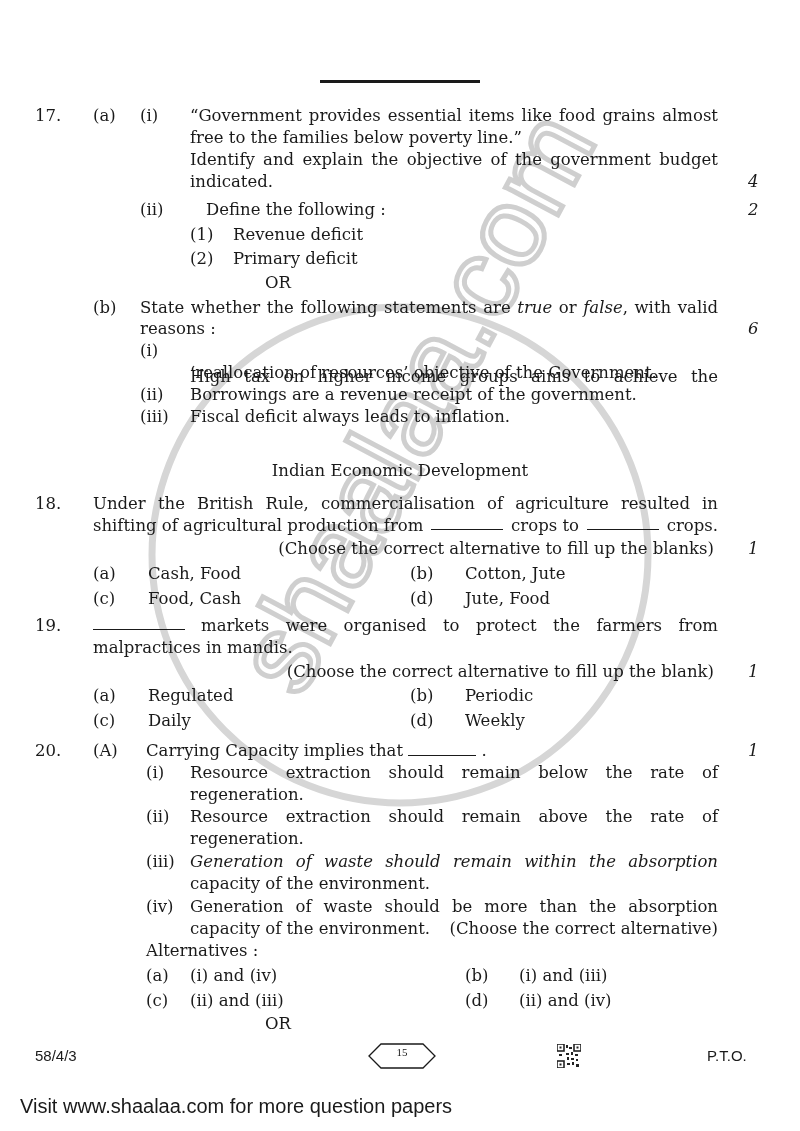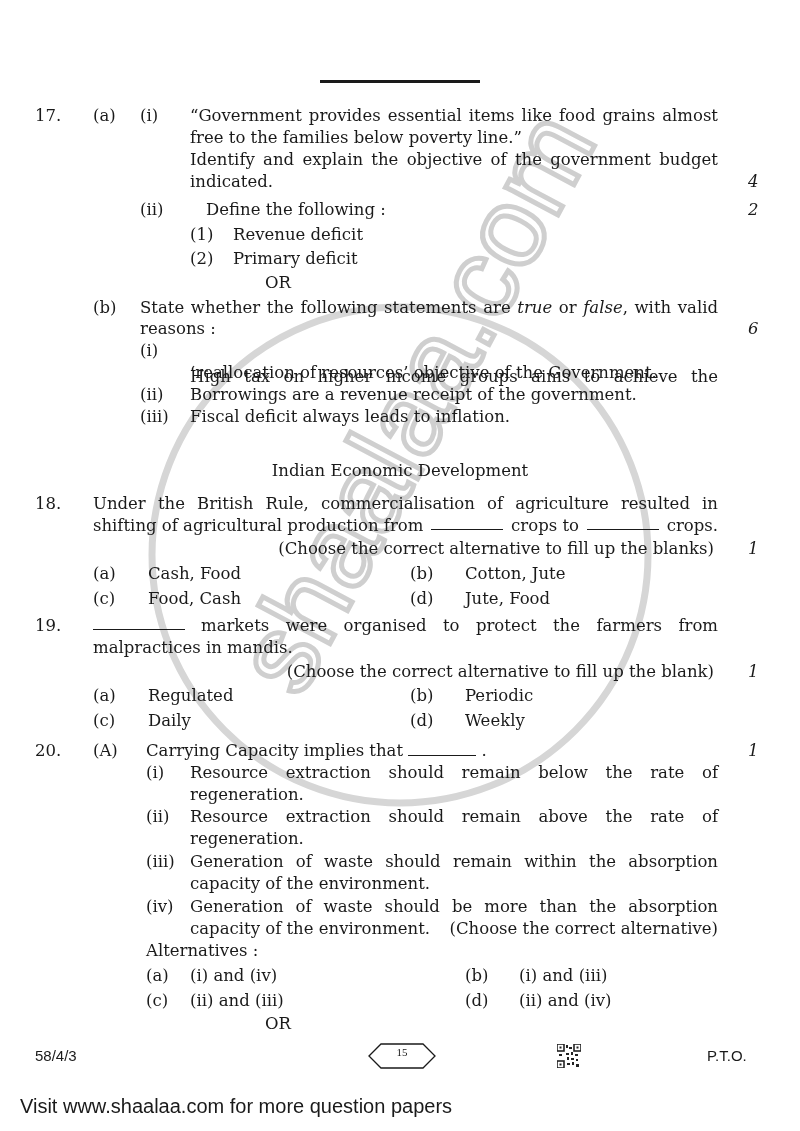--- a/index.html
+++ b/index.html
@@ -104,21 +104,21 @@
   </div>
   <div class="abs txt i" style="left:748px;top:740px;">1</div>
 
   <div class="abs txt" style="left:146px;top:762px;">(i)</div>
   <div class="abs txt just" style="left:190px;top:762px;width:528px;">Resource extraction should remain below the rate of</div>
   <div class="abs txt" style="left:190px;top:784px;">regeneration.</div>
   <div class="abs txt" style="left:146px;top:806px;">(ii)</div>
   <div class="abs txt just" style="left:190px;top:806px;width:528px;">Resource extraction should remain above the rate of</div>
   <div class="abs txt" style="left:190px;top:828px;">regeneration.</div>
   <div class="abs txt" style="left:146px;top:851px;">(iii)</div>
-  <div class="abs txt just" style="left:190px;top:851px;width:528px;">Generation of waste should remain within the absorption</div>
+  <div class="abs txt just" style="left:190px;top:851px;width:528px;font-style:italic;">Generation of waste should remain within the absorption</div>
   <div class="abs txt" style="left:190px;top:873px;">capacity of the environment.</div>
   <div class="abs txt" style="left:146px;top:896px;">(iv)</div>
   <div class="abs txt just" style="left:190px;top:896px;width:528px;">Generation of waste should be more than the absorption</div>
   <div class="abs txt" style="left:190px;top:918px;width:528px;display:flex;justify-content:space-between;">
     <span>capacity of the environment.</span>
       <span>(Choose the correct alternative)</span>
   </div>
   <div class="abs txt" style="left:146px;top:940px;">Alternatives :</div>
   <div class="abs txt" style="left:146px;top:965px;">(a)</div>
   <div class="abs txt" style="left:190px;top:965px;">(i) and (iv)</div>

